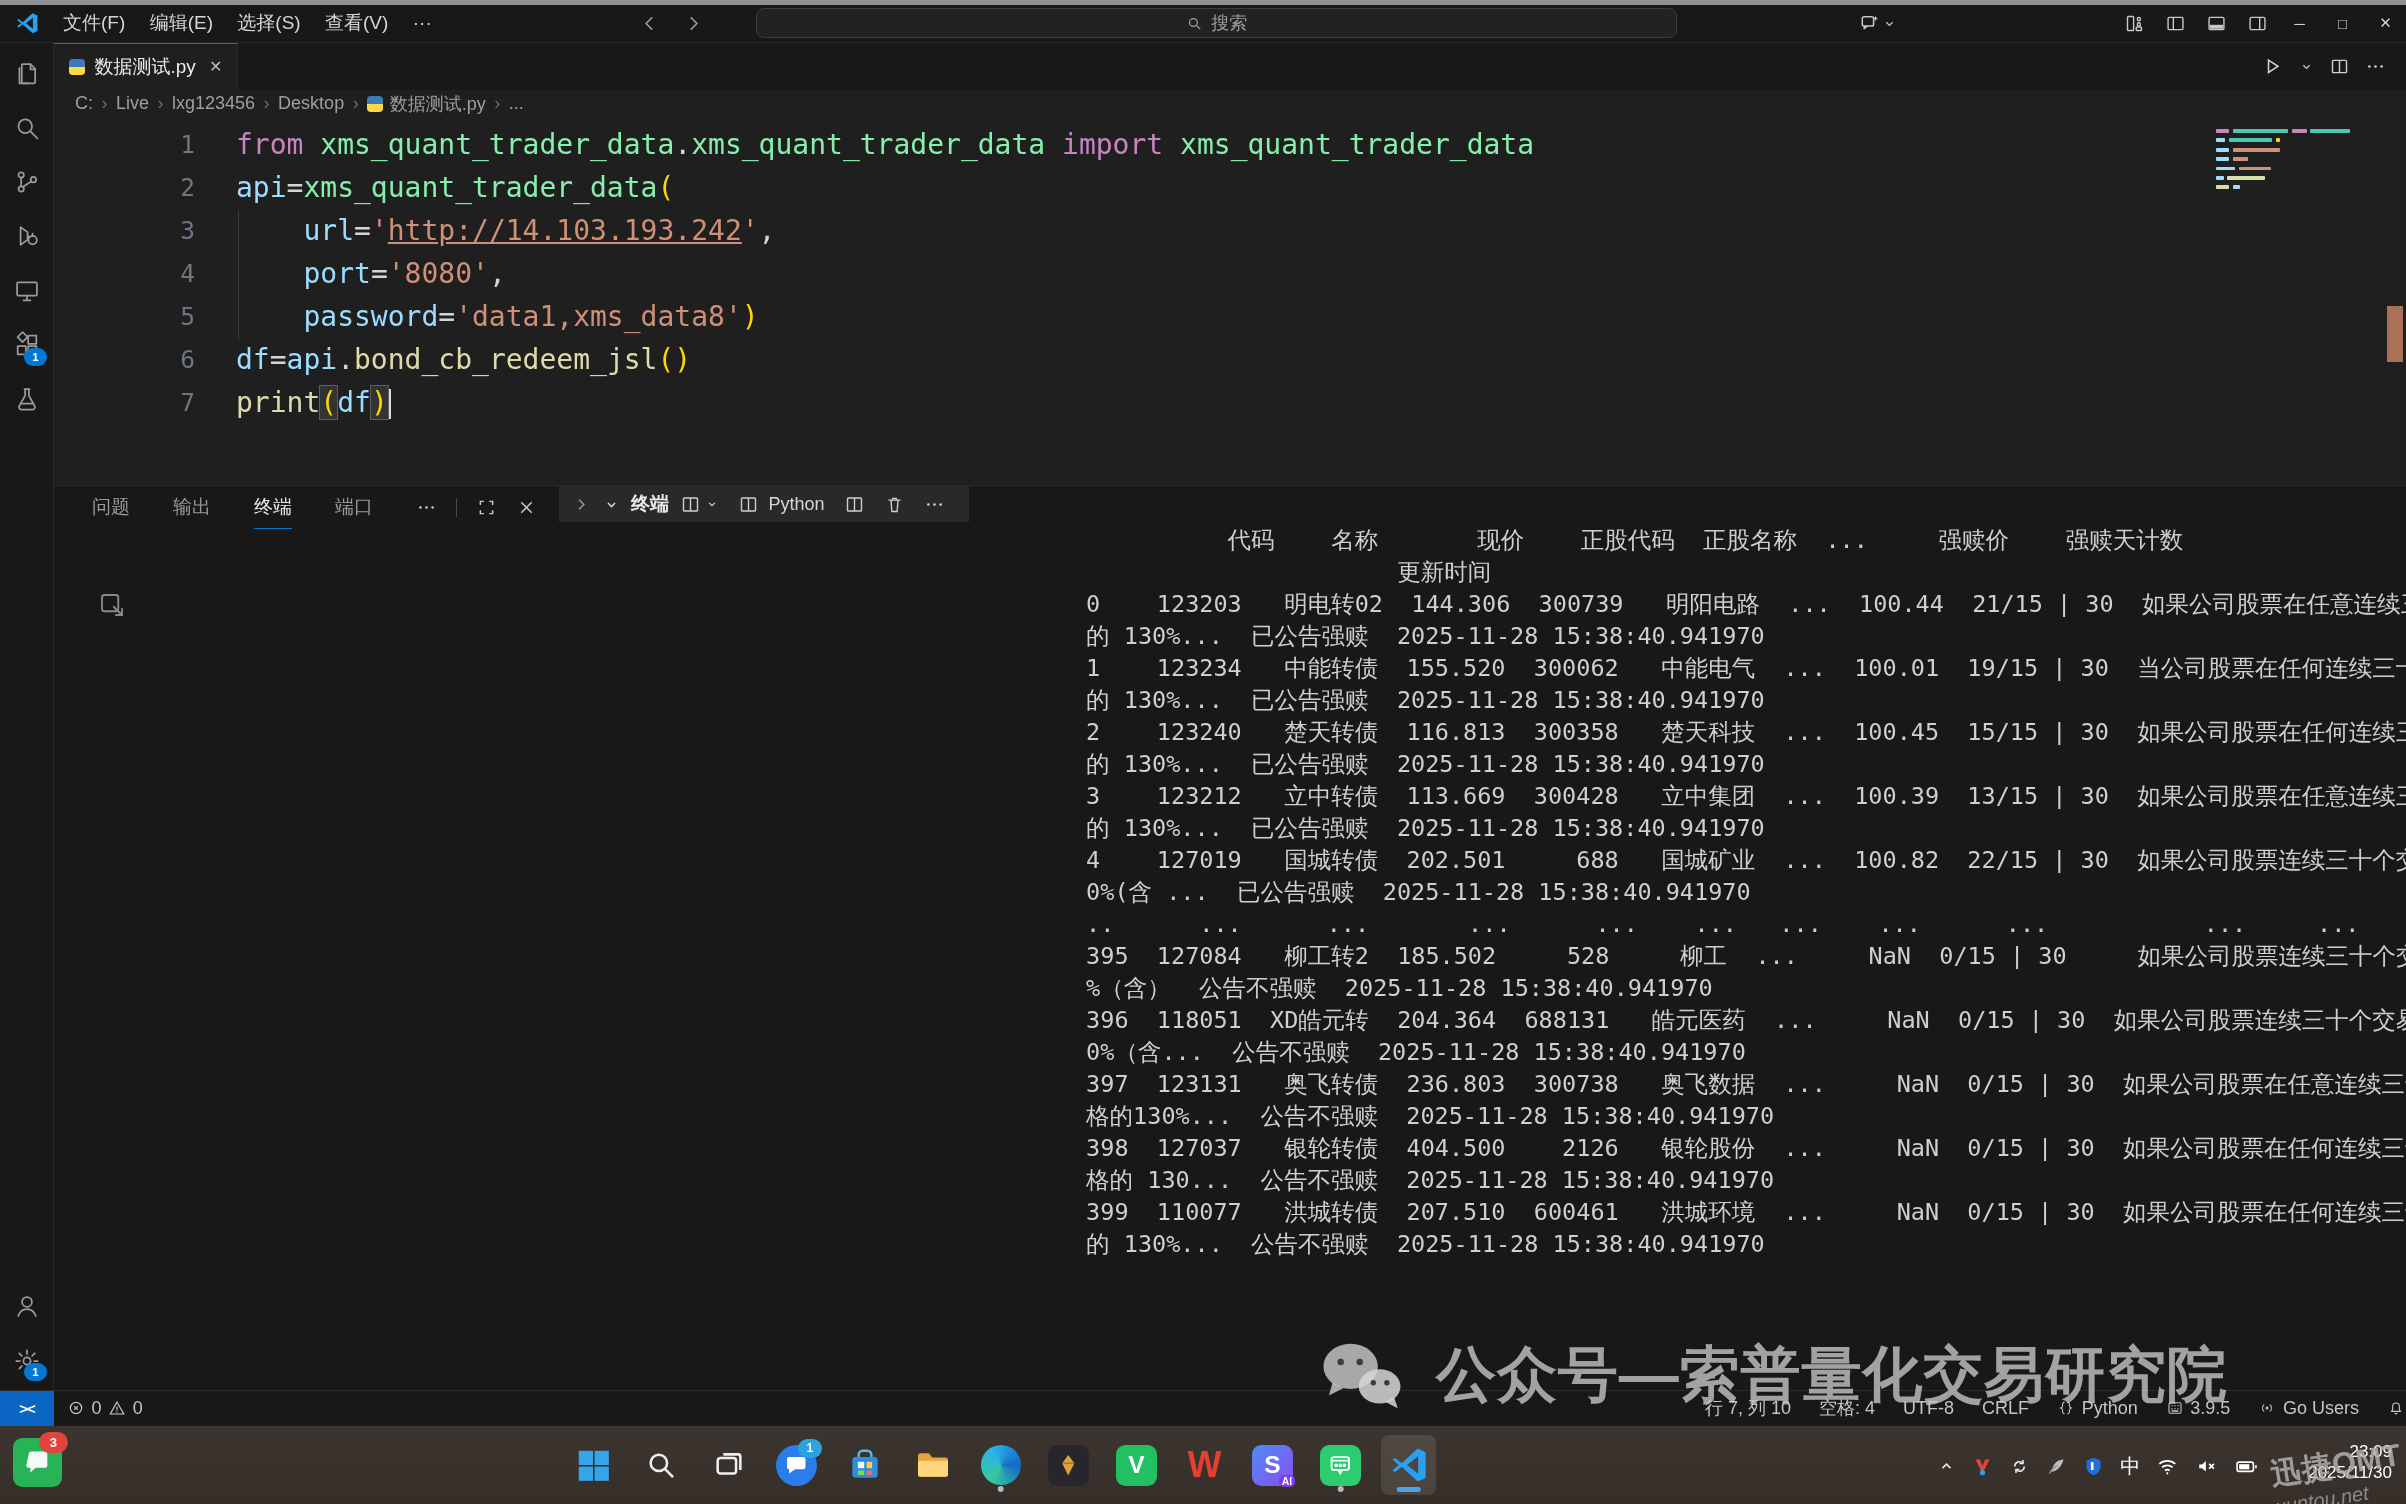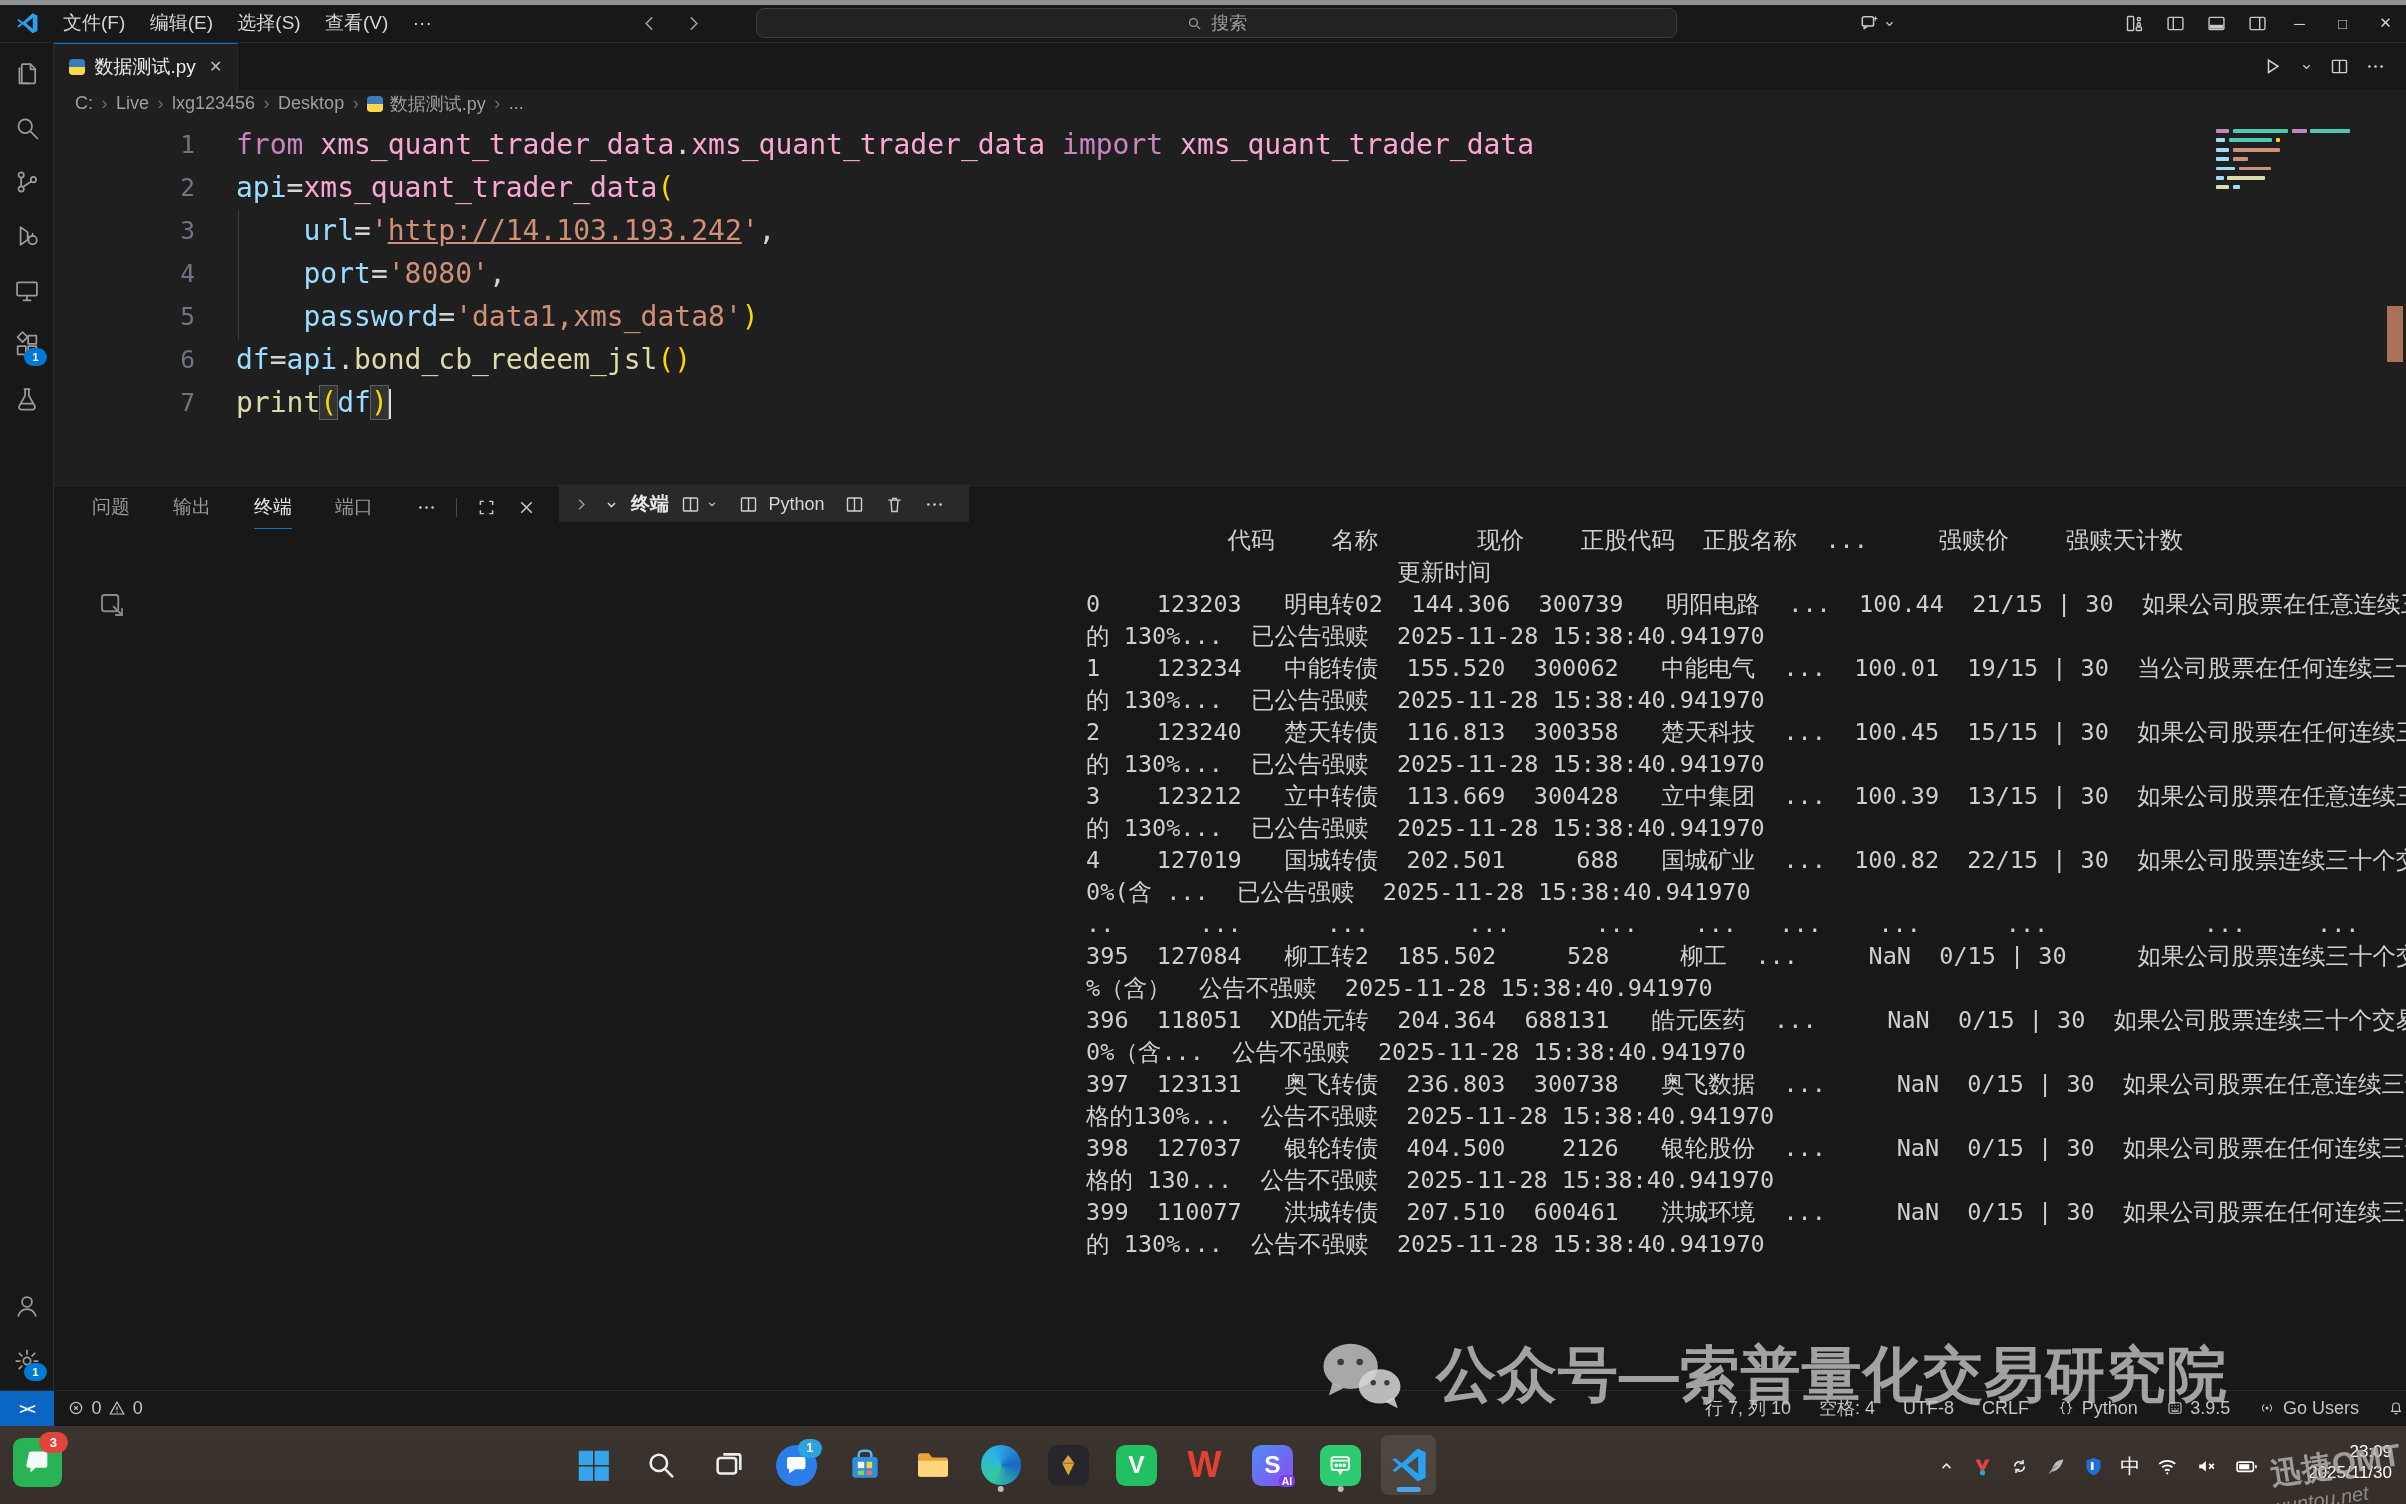--- a/index.html
+++ b/index.html
@@ -33,21 +33,21 @@
        border-top:1.9px solid #0078d4;font-size:19px;color:#ececec}
   .tab-close{color:#bdbdbd;font-size:16px;margin-left:3.8px}
   .py-ico{width:16px;height:16px;border-radius:3.8px;background:linear-gradient(180deg,#3d7ab8 0 50%,#ffd84a 50% 100%);flex:none}
   .editor-actions{margin-left:auto;display:flex;align-items:center;gap:15px;padding-right:21px;color:#cfcfcf}
   .breadcrumbs{height:28px;display:flex;align-items:center;padding-left:21px;font-size:18px;color:#9f9f9f;gap:8.5px;background:#1f1f1f}
   .crumb{display:flex;align-items:center;gap:6.6px}
   .crumb-sep{color:#6d6d6d;font-size:18px}
   .code-area{height:368px;position:relative;background:#1f1f1f;overflow:hidden}
   .code-line{display:flex;height:43px;line-height:43px;font-family:"DejaVu Sans Mono",monospace;font-size:28px;white-space:pre}
   .ln{width:141px;flex:none;text-align:right;padding-right:41px;color:#6e7681;font-size:24.5px}
-  .tk-kw{color:#c586c0}.tk-ty{color:#f9a8d4}.tk-vr{color:#9cdcfe}.tk-op{color:#d4d4d4}
+  .tk-kw{color:#c586c0}.tk-ty{color:#86efac}.tk-vr{color:#9cdcfe}.tk-op{color:#d4d4d4}
   .tk-st{color:#ce9178}.tk-lk{color:#ce9178;text-decoration:underline}.tk-fn{color:#dcdcaa}
   .tk-pr{color:#ffd700}.tk-tx{color:#d4d4d4}
   .tk-pm{color:#ffd700;outline:0.9px solid #5e5e5e;outline-offset:-0.9px;background:rgba(90,93,94,.32)}
   .cursor{display:inline-block;width:1.9px;height:30px;background:#dcdcdc;vertical-align:middle;margin-left:0.9px}
   .indent-guide{position:absolute;left:184px;top:92px;width:0.9px;height:130px;background:#3a3a3a}
   .minimap{position:absolute;right:40px;top:11.3px;width:151px}
   .mm-row{display:flex;gap:3.8px;margin-bottom:5.6px}
   .mm-seg{height:3.8px;border-radius:0.9px}
   .ruler-mark{position:absolute;right:3.8px;top:188px;width:16px;height:56px;background:#b97a5c;opacity:.9}
   

